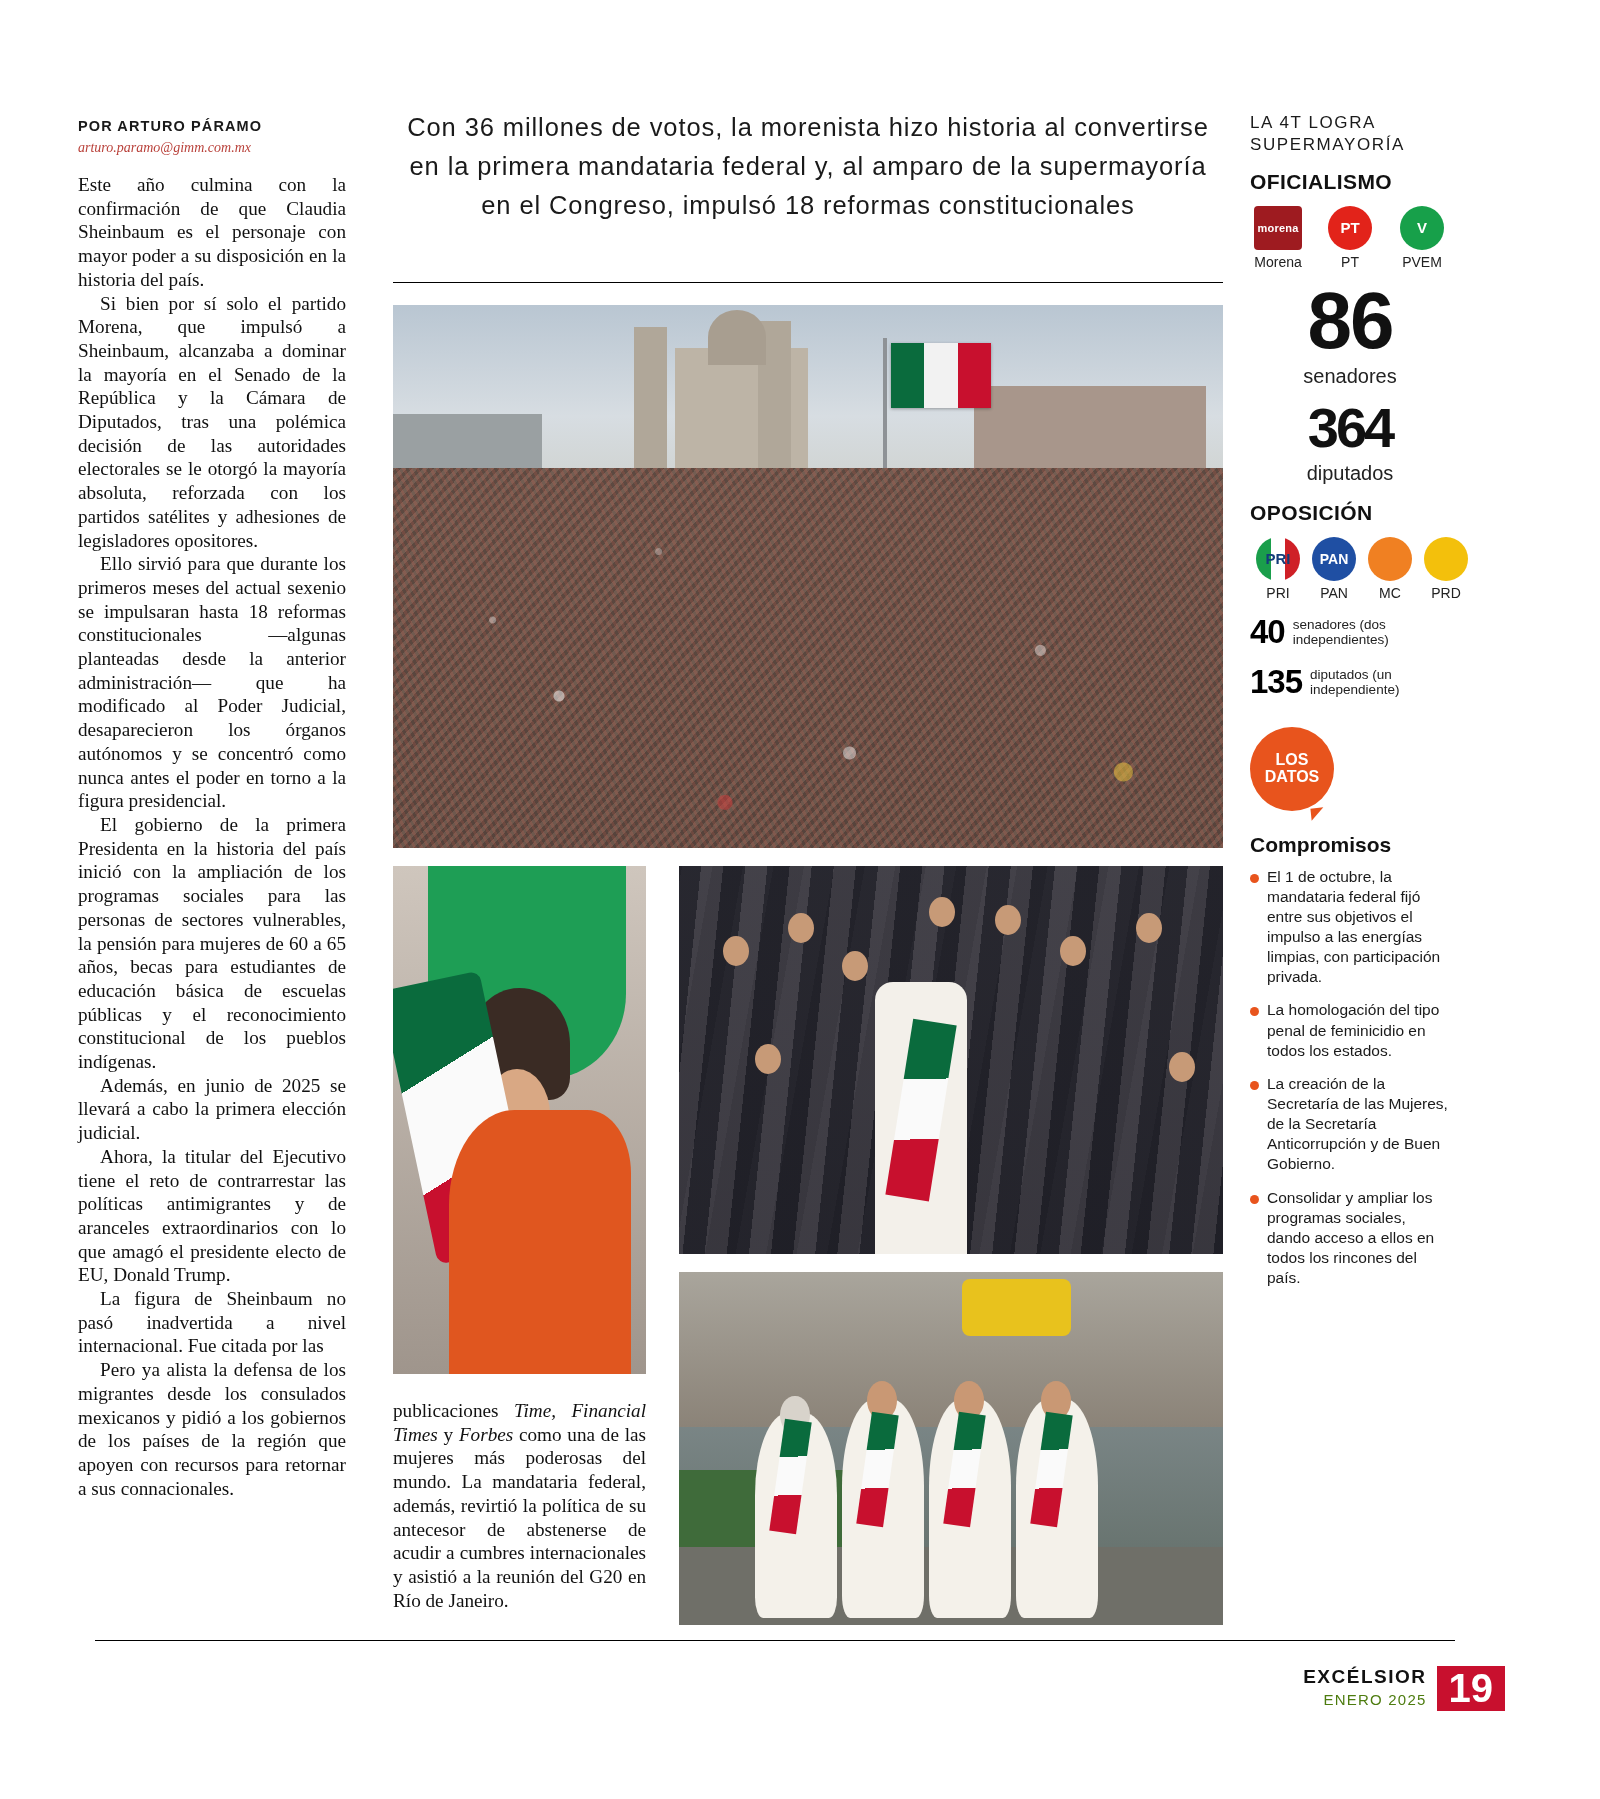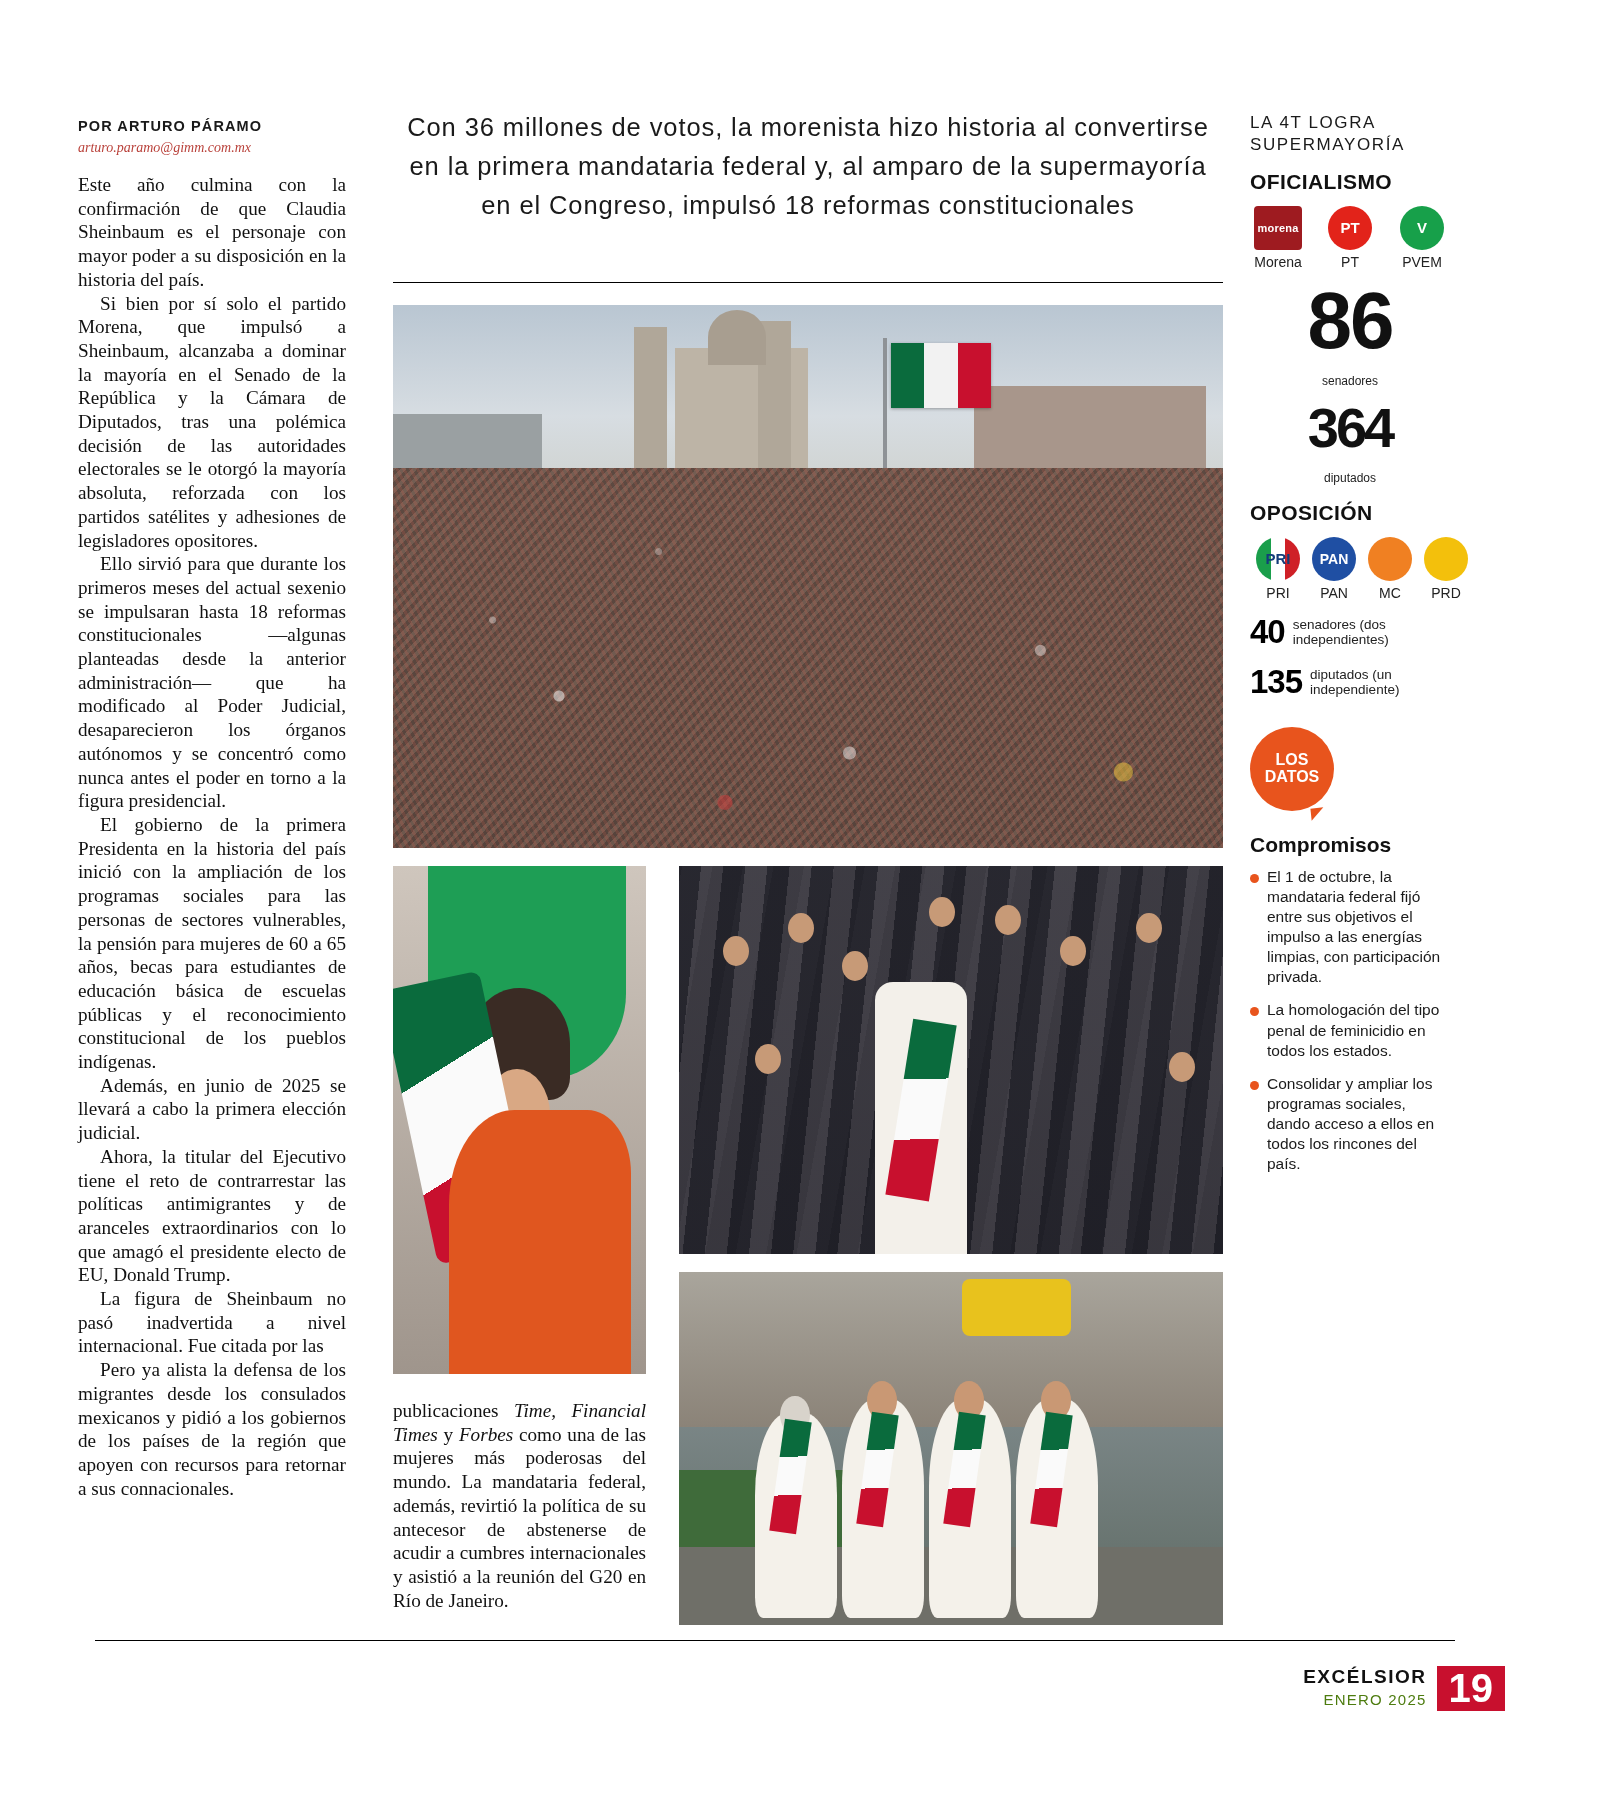--- a/index.html
+++ b/index.html
@@ -237,23 +237,23 @@
     line-height: .92;
     letter-spacing: -2px;
     color: #111;
     text-align: center;
     margin-top: 14px;
   }
   .bignum.wide { font-size: 56px; letter-spacing: -3px; }
   .bignum-cap {
     text-align: center;
     font-family: "Liberation Sans", sans-serif;
-    font-size: 12px;
+    font-size: 20px;
     color: #222;
-    margin-top: 17px;
+    margin-top: 8px;
     margin-bottom: 8px;
   }
 
   .logos-grid {
     display: grid;
     grid-template-columns: 1fr 1fr 1fr 1fr;
     row-gap: 12px;
     justify-items: center;
     margin-top: 10px;
   }
@@ -485,20 +485,24 @@
     <div class="bullet">
       <div class="bullet-dot"></div>
       <div class="bullet-txt">El 1 de octubre, la mandataria federal fijó entre sus objetivos el impulso a las energías limpias, con participación privada.</div>
     </div>
     <div class="bullet">
       <div class="bullet-dot"></div>
       <div class="bullet-txt">La homologación del tipo penal de feminicidio en todos los estados.</div>
     </div>
     <div class="bullet">
       <div class="bullet-dot"></div>
+      <div class="bullet-txt">La creación de la Secretaría de las Mujeres, de la Secretaría Anticorrupción y de Buen Gobierno.</div>
+    </div>
+    <div class="bullet">
+      <div class="bullet-dot"></div>
       <div class="bullet-txt">Consolidar y ampliar los programas sociales, dando acceso a ellos en todos los rincones del país.</div>
     </div>
   </div>
 
   <div class="footer-rule"></div>
   <div class="footer">
     <div class="footer-txt">
       <div class="footer-brand">EXCÉLSIOR</div>
       <div class="footer-date">ENERO 2025</div>
     </div>

